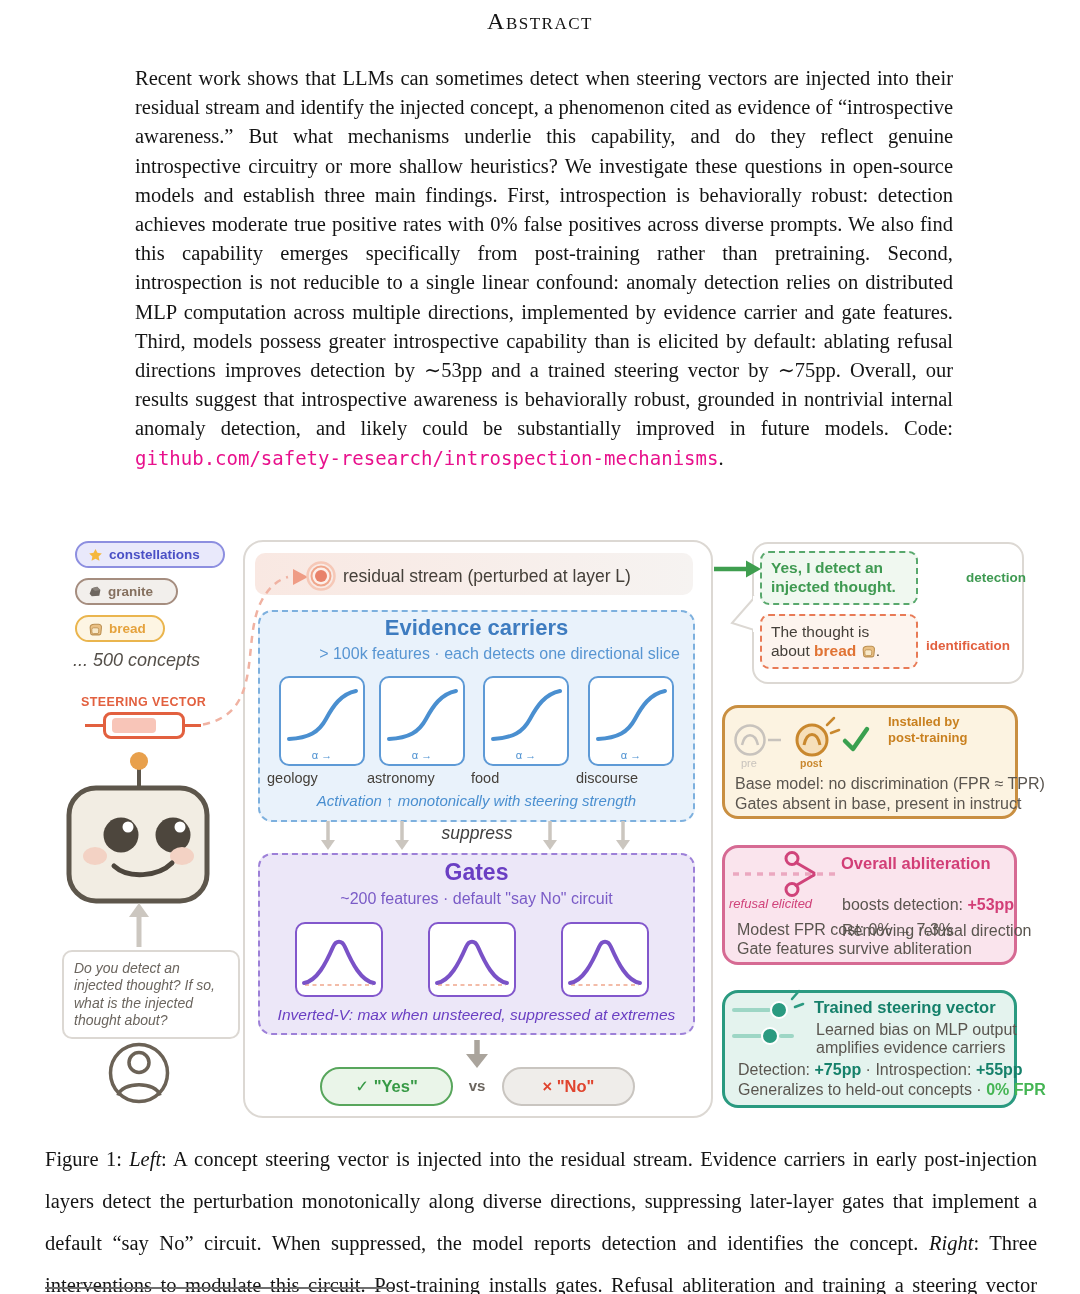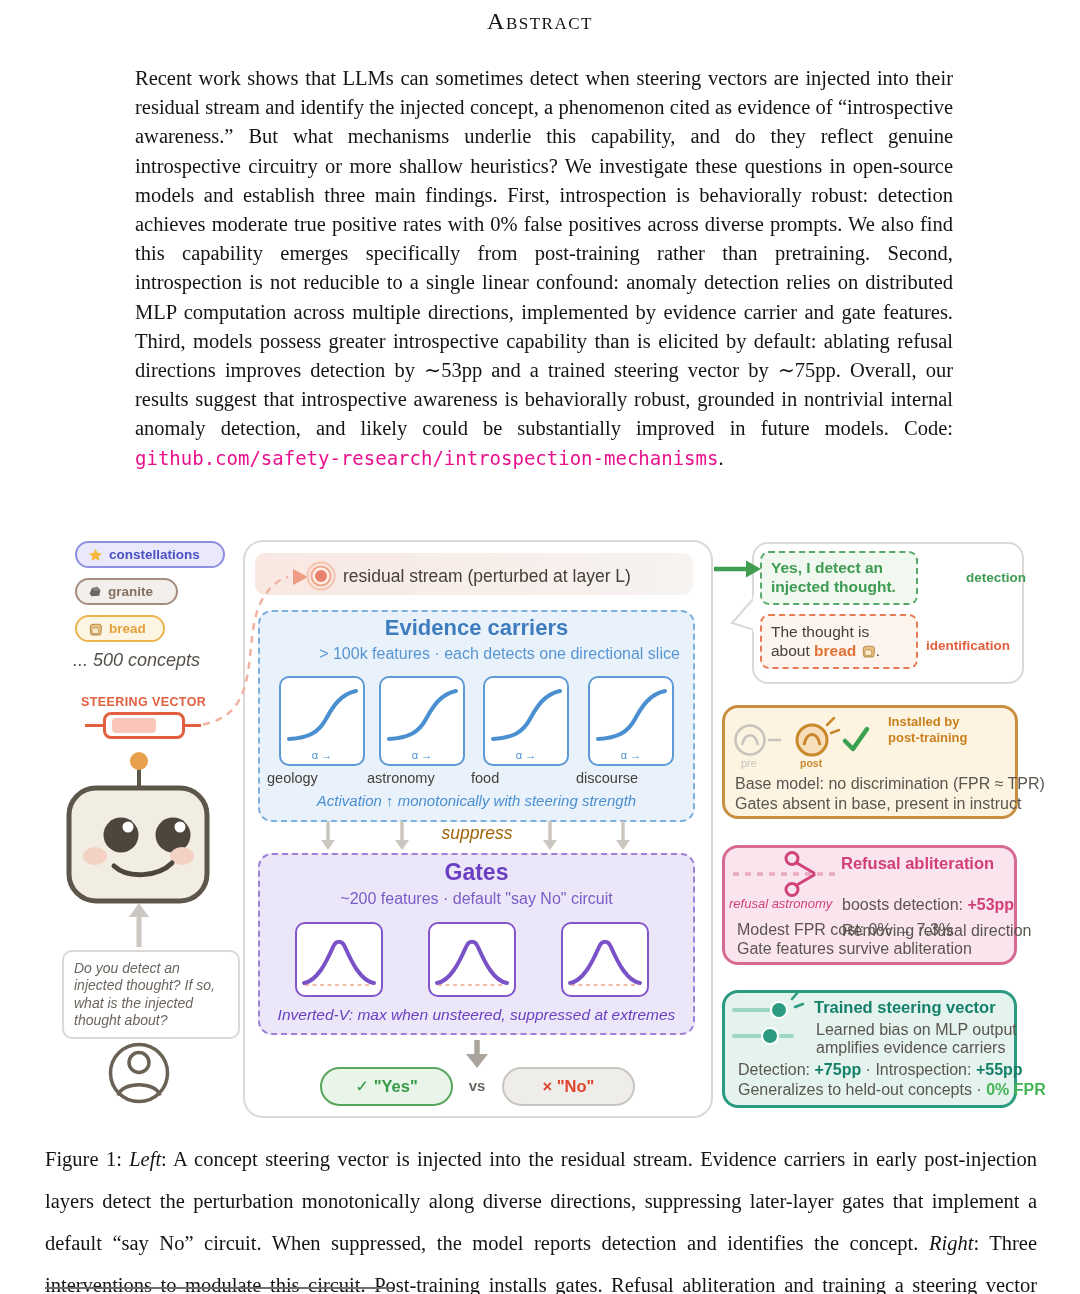--- a/index.html
+++ b/index.html
@@ -32,21 +32,21 @@
   #residual-bar{left:255px;top:553px;width:438px;height:42px;border-radius:10px;background:linear-gradient(90deg,#f9e8e2,#f6f3f1);}
   #residual-text{left:343px;top:566px;font-size:17.5px;color:#45403a;}
   #evidence-box{left:258px;top:610px;width:437px;height:212px;background:#e9f2fb;border:2px dashed #7db0de;border-radius:14px;box-sizing:border-box;}
   #evidence-title{left:258px;top:615px;width:437px;text-align:center;font-weight:700;font-size:22px;color:#3e7cc0;}
   #evidence-sub{left:258px;top:645px;width:483px;text-align:center;font-size:16px;color:#5795d2;}
   .ev-card{position:absolute;top:676px;width:86px;height:90px;background:#fff;border:2px solid #5e9ad6;border-radius:10px;box-sizing:border-box;}
   .ev-curve{position:absolute;left:0;top:3px;width:82px;height:66px;}
   .ev-alpha{position:absolute;left:0;bottom:3px;width:100%;text-align:center;font-size:11px;color:#4a8fd0;}
   .ev-label{position:absolute;top:770px;width:110px;font-size:14.5px;color:#45403a;}
   #evidence-note{left:258px;top:792px;width:437px;text-align:center;font-style:italic;font-size:15px;color:#4a8fd0;}
-  #suppress-text{left:430px;top:823px;width:94px;text-align:center;font-style:italic;font-size:17.5px;color:#a16207;}
+  #suppress-text{left:430px;top:823px;width:94px;text-align:center;font-style:italic;font-size:17.5px;color:#404040;}
   #gates-box{left:258px;top:853px;width:437px;height:182px;background:#ece7f8;border:2px dashed #9d80d8;border-radius:14px;box-sizing:border-box;}
   #gates-title{left:258px;top:859px;width:437px;text-align:center;font-weight:700;font-size:23px;color:#6a3fc3;}
   #gates-sub{left:258px;top:890px;width:437px;text-align:center;font-size:16px;color:#7a5bc7;}
   .gate-card{position:absolute;top:922px;width:88px;height:75px;background:#fff;border:2px solid #8257cc;border-radius:10px;box-sizing:border-box;}
   .gate-curve{position:absolute;left:0;top:0;width:84px;height:71px;}
   #gates-note{left:258px;top:1006px;width:437px;text-align:center;font-style:italic;font-size:15.5px;color:#6a3fc3;}
   .pill{display:flex;align-items:center;justify-content:center;height:39px;border-radius:20px;font-weight:700;font-size:16.5px;box-sizing:border-box;}
   #yes-pill{left:320px;top:1067px;width:133px;background:#eaf5e9;border:2px solid #58a65c;color:#379a46;}
   #vs-label{left:455px;top:1077px;width:44px;text-align:center;font-size:15px;color:#6b655e;font-weight:bold;}
   #no-pill{left:502px;top:1067px;width:133px;background:#efedea;border:2px solid #c9c5c0;color:#e0442e;}
@@ -202,24 +202,24 @@
 <div class="abs" id="installed-title">
   <div>Installed by</div>
   <div>post-training</div>
 </div>
 <div class="abs" id="pre-label">pre</div>
 <div class="abs" id="post-label">post</div>
 <div class="abs panel-body" id="installed-line1">Base model: no discrimination (FPR ≈ TPR)</div>
 <div class="abs panel-body" id="installed-line2">Gates absent in base, present in instruct</div>
 
 <div class="abs ipanel" id="refusal-panel"></div>
-<div class="abs" id="refusal-title">Refusal abliteration</div>
+<div class="abs" id="refusal-title">Overall abliteration</div>
 <div class="abs panel-body" id="refusal-desc1">Removing refusal direction</div>
 <div class="abs panel-body" id="refusal-desc2"><span>boosts detection: </span><b>+53pp</b></div>
-<div class="abs" id="refusal-icon-label">refusal astronomy</div>
+<div class="abs" id="refusal-icon-label">refusal elicited</div>
 <div class="abs panel-body" id="refusal-line1">Modest FPR cost: 0% → 7.3%</div>
 <div class="abs panel-body" id="refusal-line2">Gate features survive abliteration</div>
 
 <div class="abs ipanel" id="trained-panel"></div>
 <div class="abs" id="trained-title">Trained steering vector</div>
 <div class="abs panel-body" id="trained-desc1">Learned bias on MLP output</div>
 <div class="abs panel-body" id="trained-desc2">amplifies evidence carriers</div>
 <div class="abs panel-body" id="trained-stat1"><span>Detection: </span><span class="teal">+75pp</span><span> · Introspection: </span><span class="teal">+55pp</span></div>
 <div class="abs panel-body" id="trained-stat2"><span>Generalizes to held-out concepts · </span><span class="grn">0% FPR</span></div>
 

